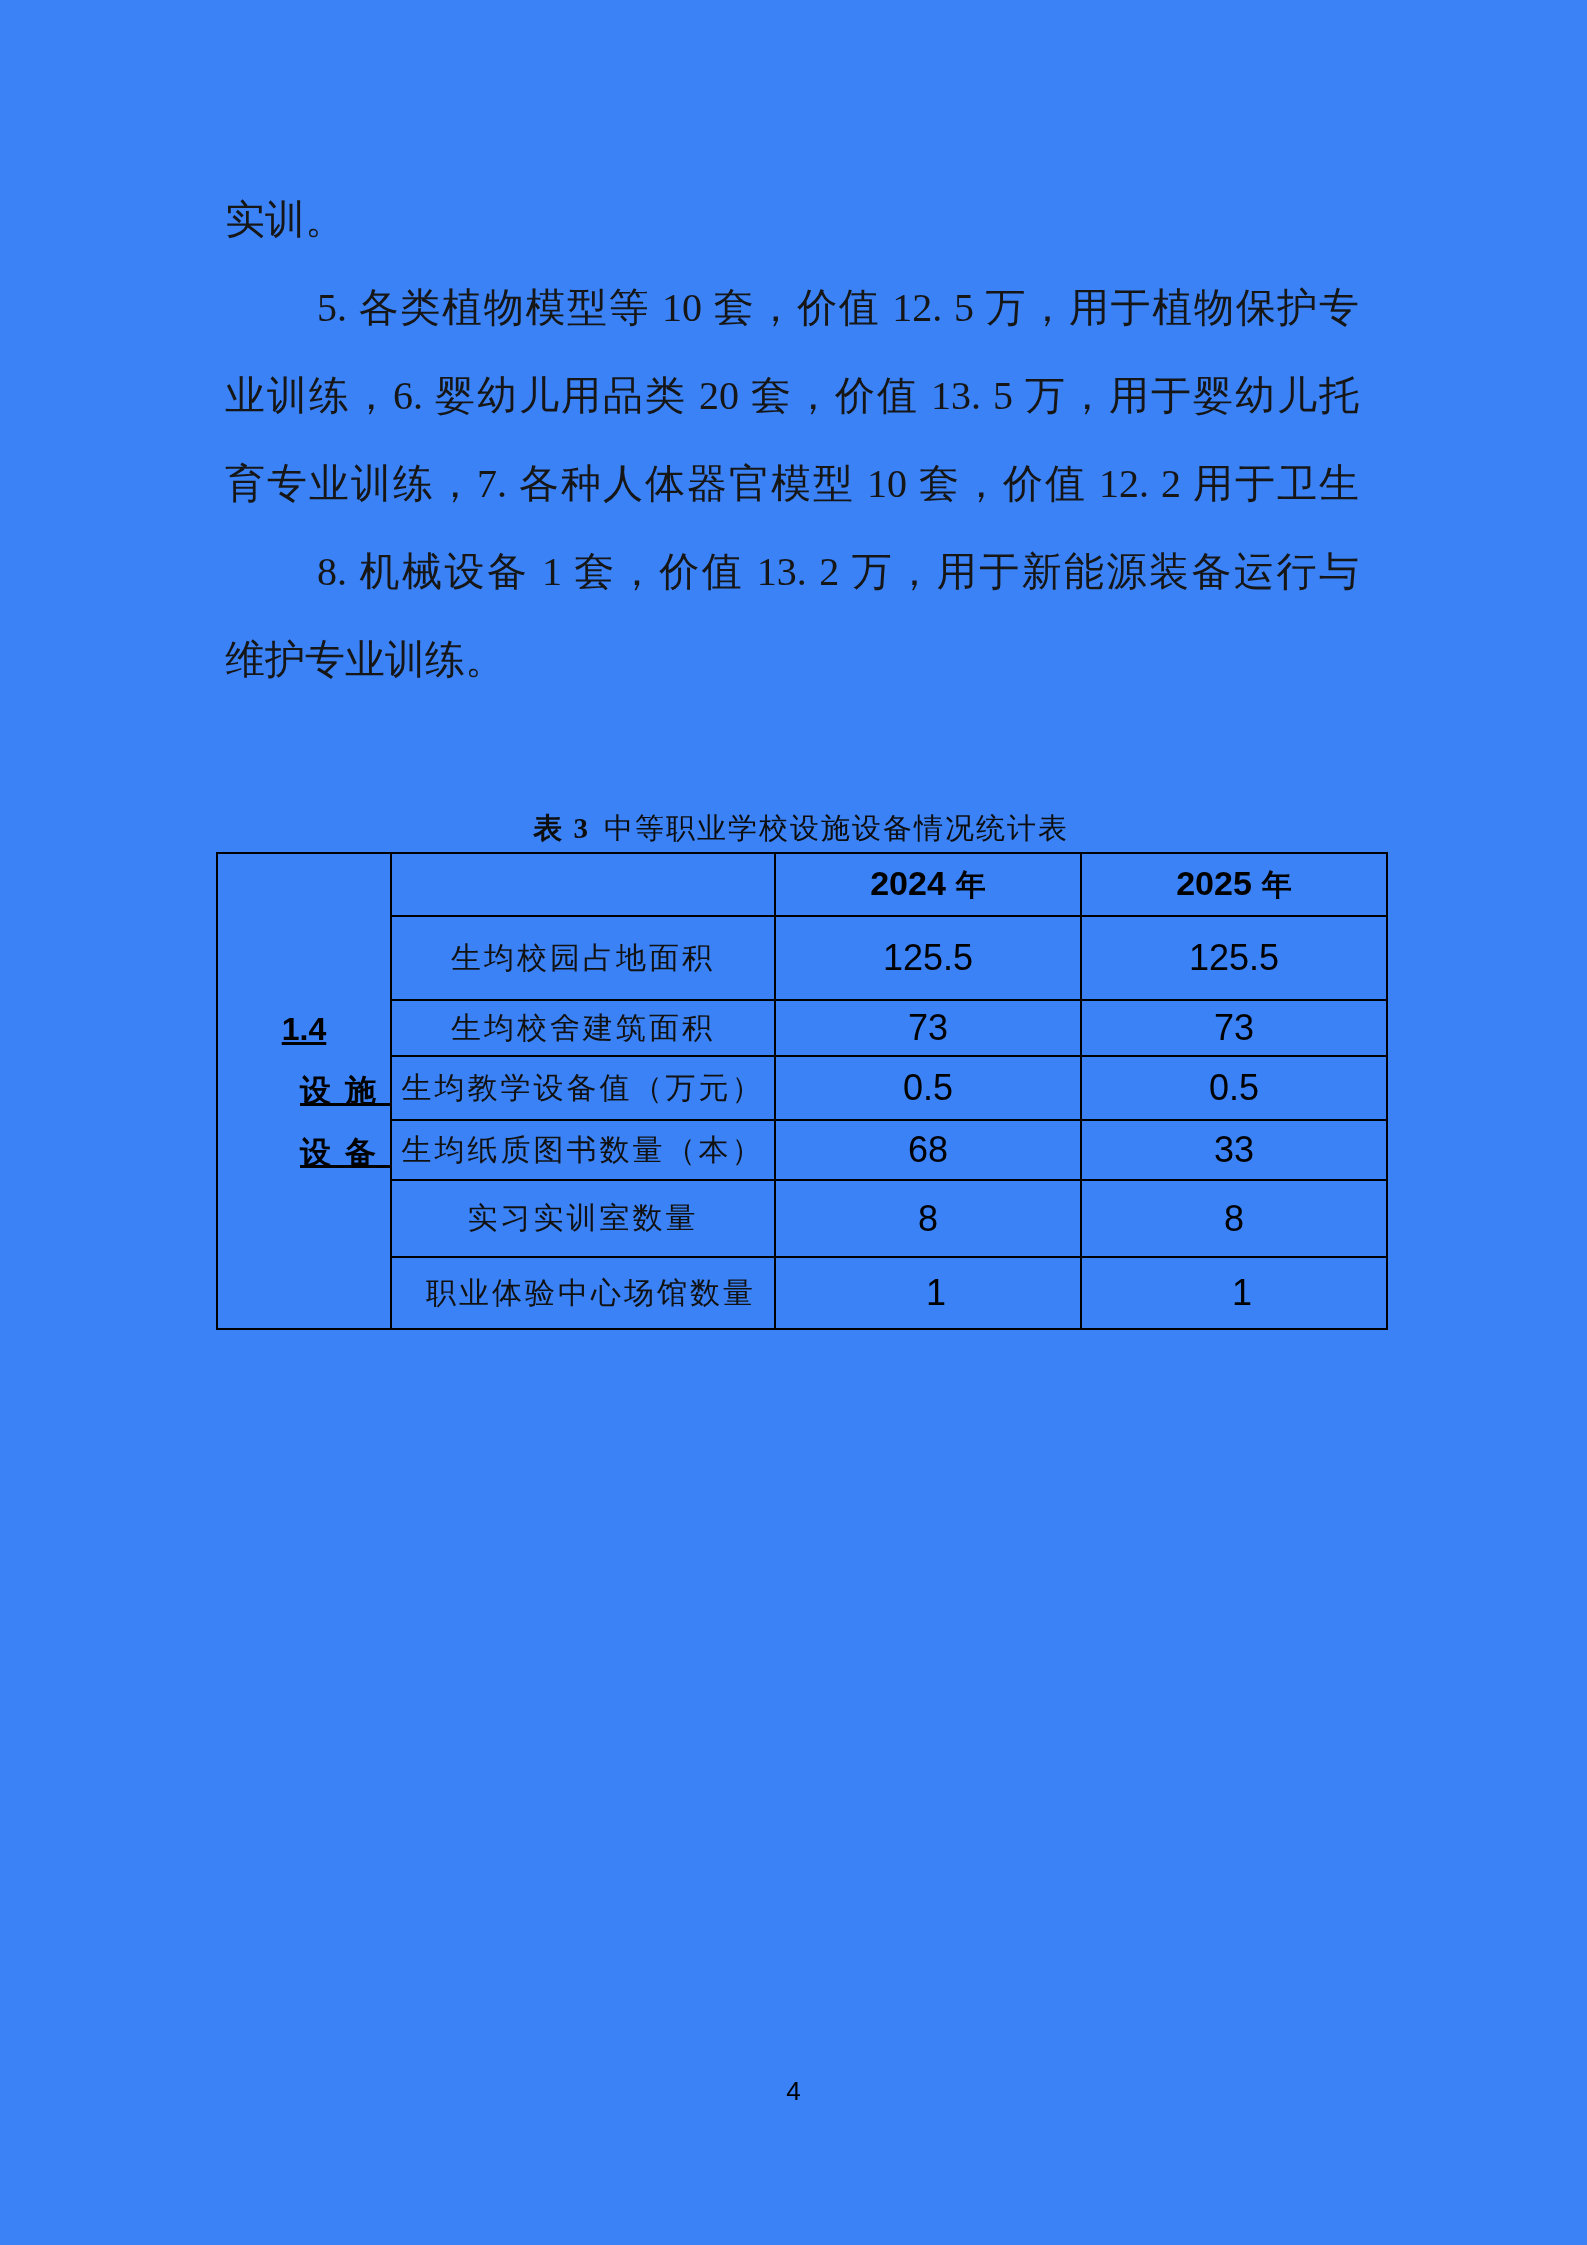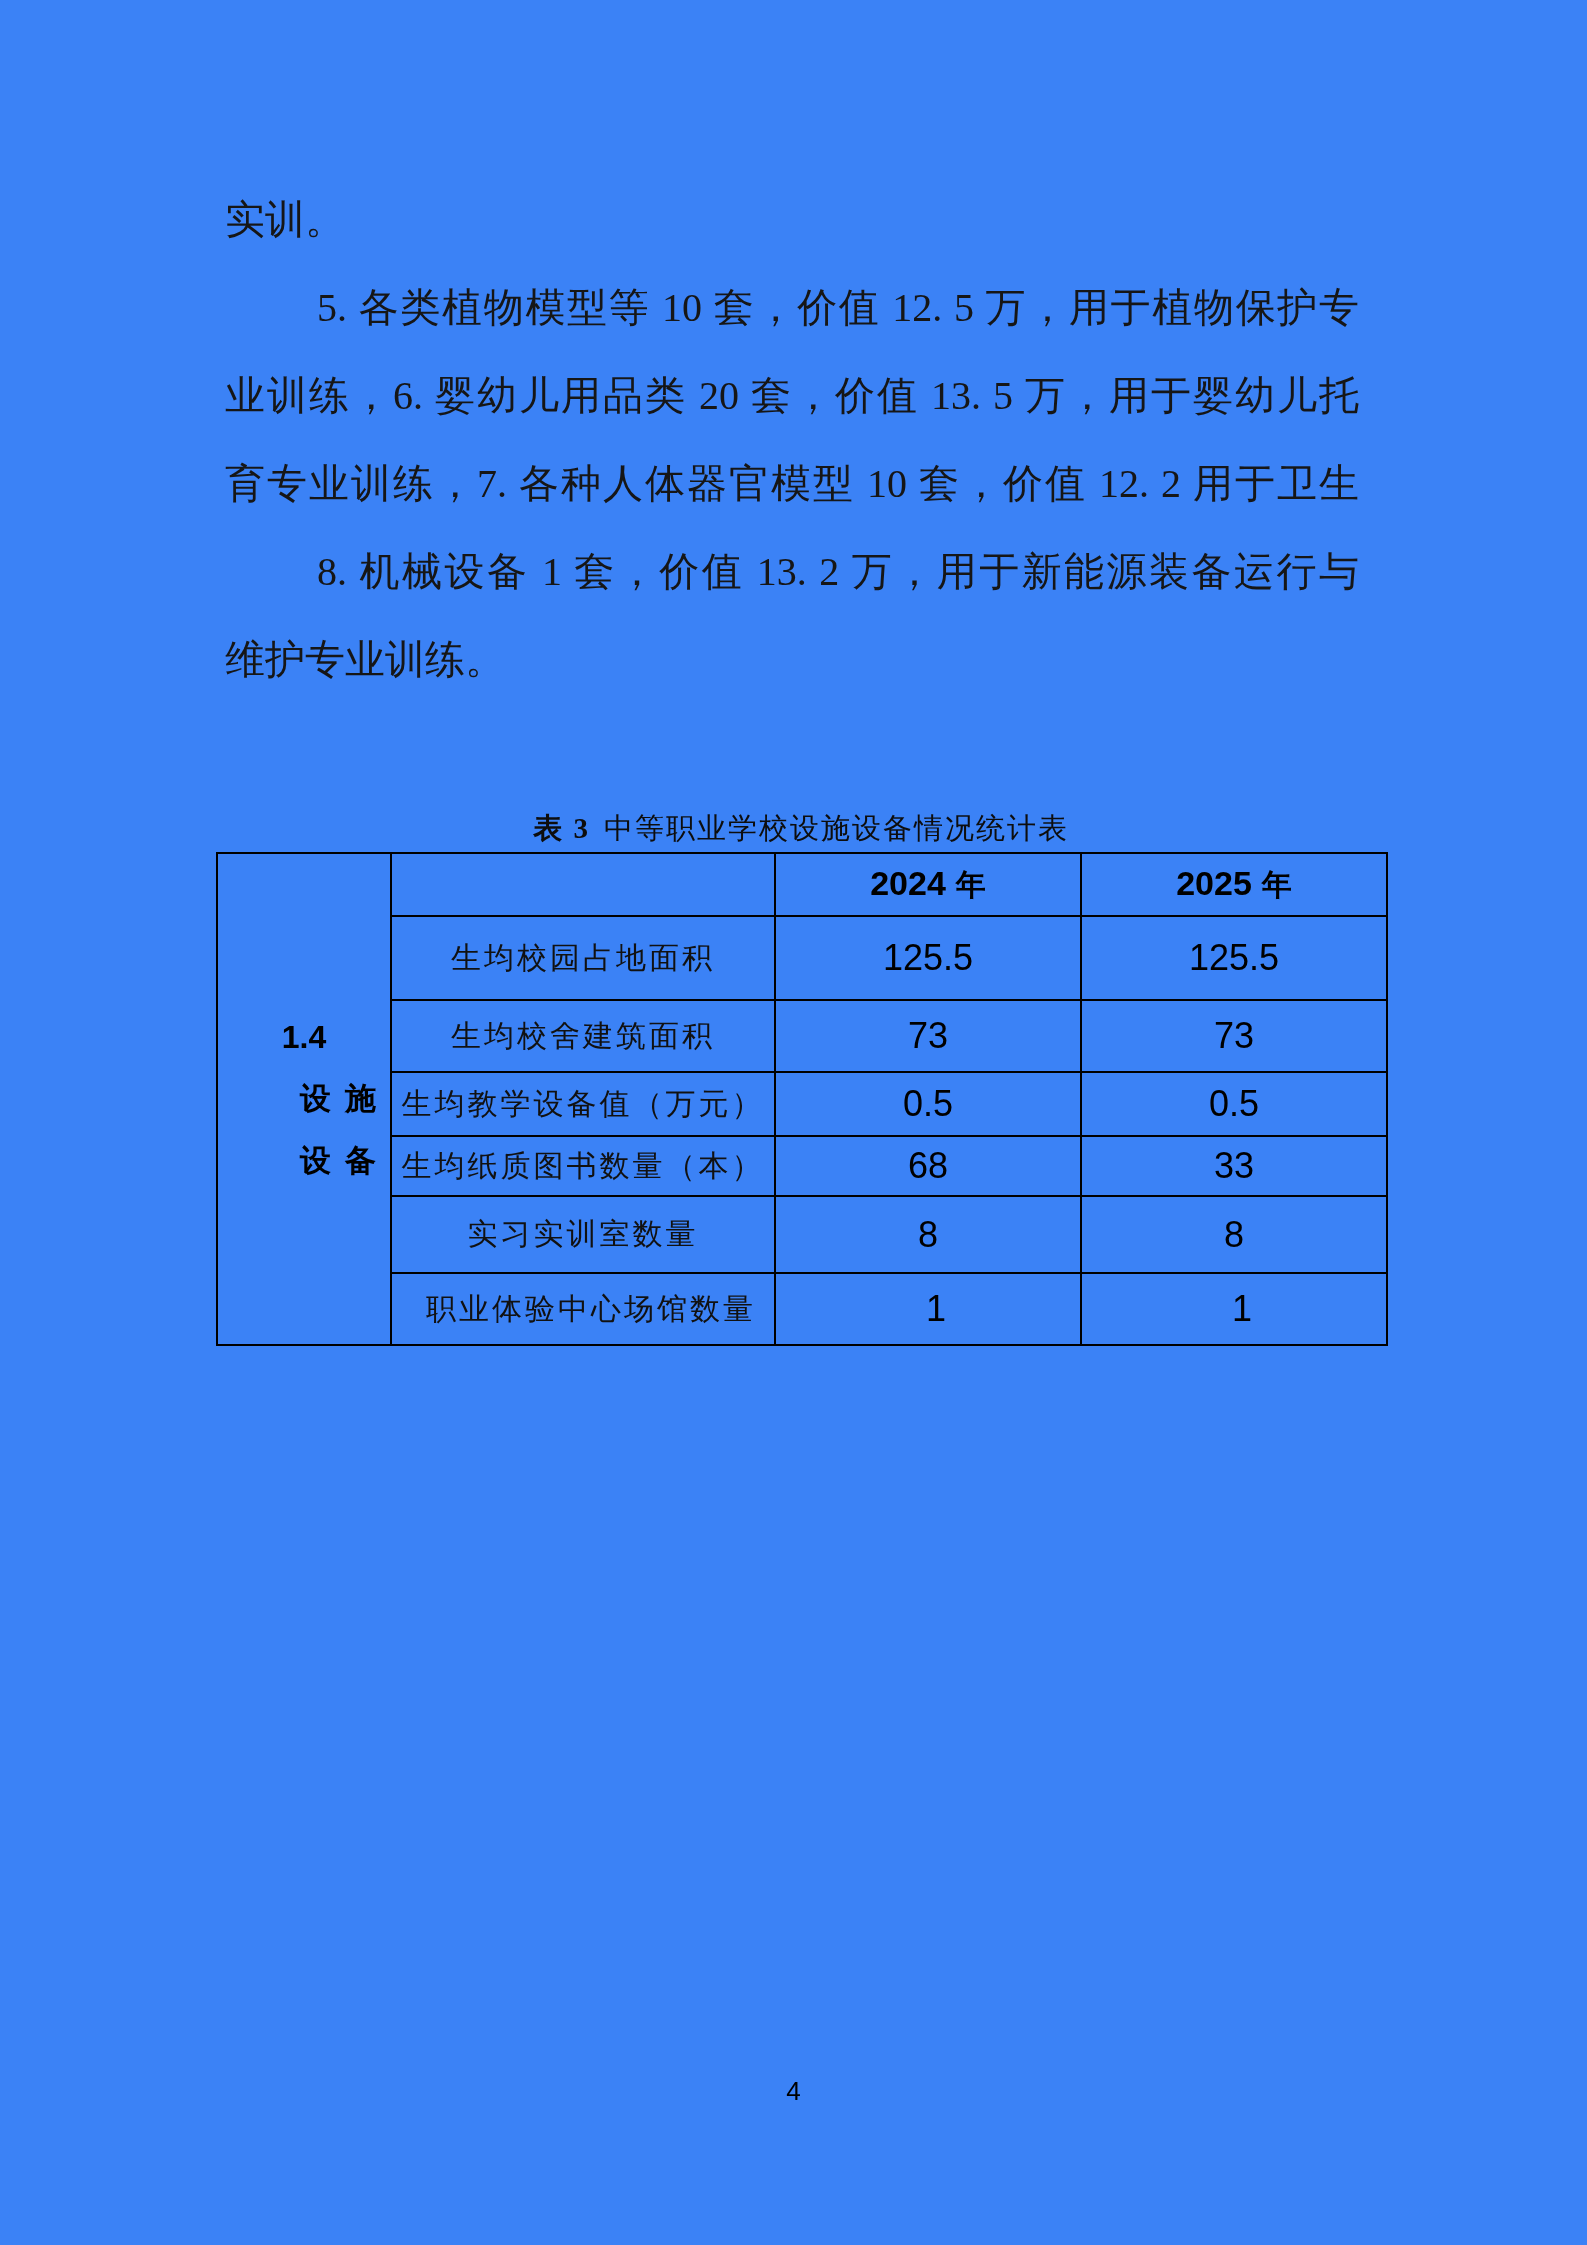--- a/index.html
+++ b/index.html
@@ -61,30 +61,31 @@
     text-align: center;
     vertical-align: middle;
     padding: 0;
   }
   col.c1 { width: 174px; }
   col.c2 { width: 384px; }
   col.c3 { width: 306px; }
   col.c4 { width: 306px; }
   tr.r-head td { height: 63px; }
   tr.r1 td { height: 84px; }
-  tr.r2 td { height: 72px; }
+  tr.r2 td { height: 56px; }
   tr.r3 td { height: 64px; }
   tr.r4 td { height: 60px; }
   tr.r5 td { height: 77px; }
   tr.r6 td { height: 72px; padding-left: 16px; }
   td.sect { vertical-align: middle; }
   .sect-line {
     line-height: 62px;
     font-weight: bold;
     color: #000;
+    text-decoration: underline;
   }
   .sect-line.num {
     font-family: "Liberation Sans", "DejaVu Sans", sans-serif;
     font-size: 32px;
   }
   .sect-line.cjk {
     font-size: 31px;
     letter-spacing: 14px;
     text-indent: 14px; 
     text-align: right;

